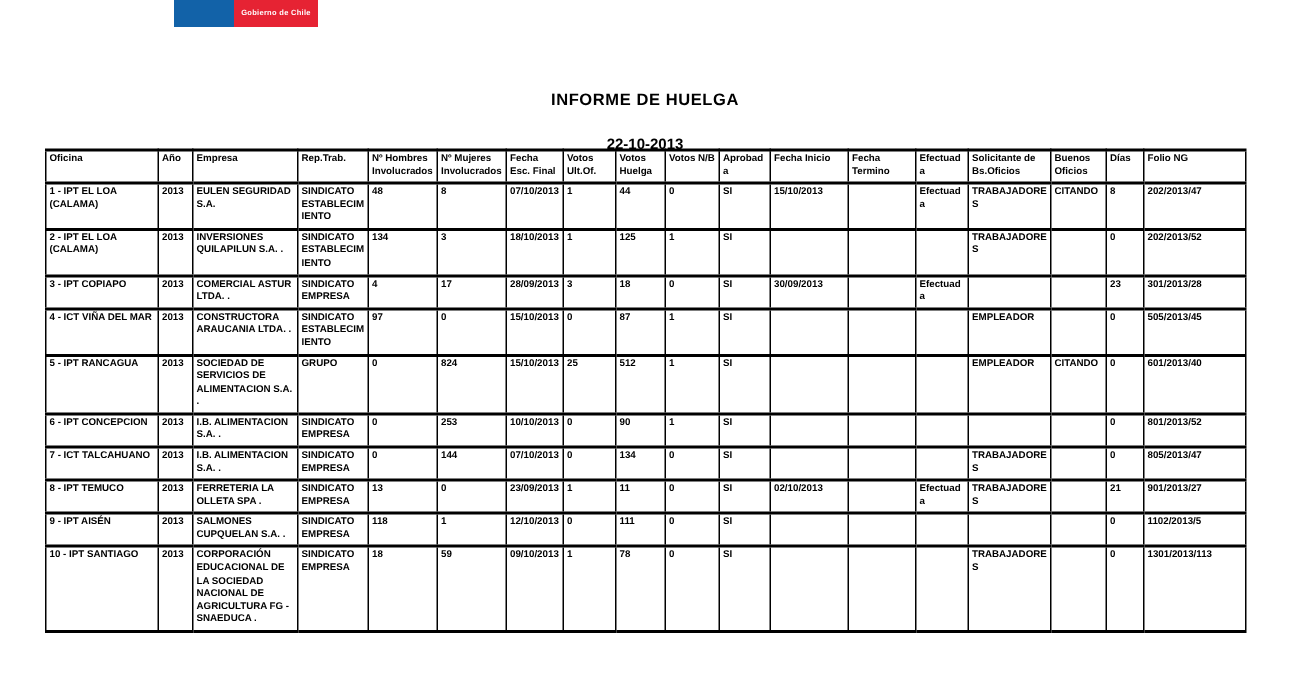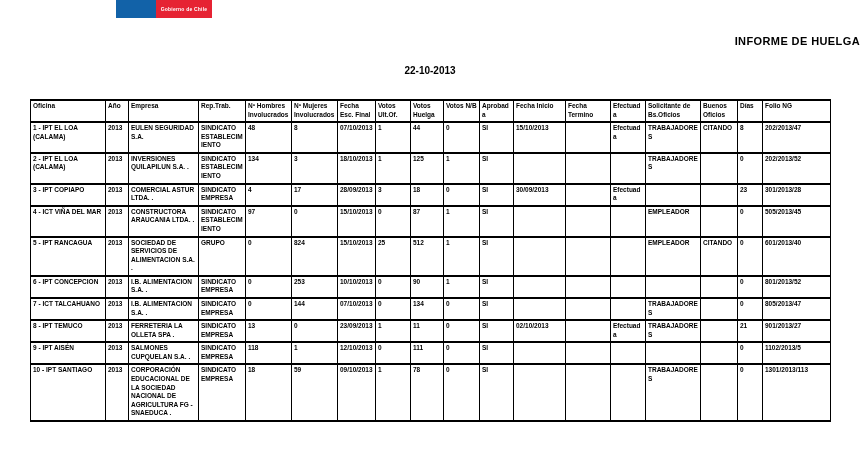--- a/index.html
+++ b/index.html
@@ -5,21 +5,21 @@
   html,body { margin:0; padding:0; }
   body {
     width:860px; height:450px; background:#ffffff; position:relative;
     font-family:"Liberation Sans", sans-serif; color:#000; overflow:hidden;
   }
   .gov-logo { position:absolute; top:0; left:116px; display:flex; height:18px; }
   .gov-logo .blue { width:40px; height:18px; background:#1262a8; }
   .gov-logo .red  { width:56px; height:18px; background:#e62333; color:#fff;
     font-size:5px; font-weight:bold; display:flex; align-items:center; justify-content:center;
     letter-spacing:0.2px; }
-  .report-title { text-align:right; margin-top:35px; font-size:11px; font-weight:bold; letter-spacing:0.4px; }
+  .report-title { text-align:center; margin-top:61px; font-size:11px; font-weight:bold; letter-spacing:0.4px; }
   .report-date  { text-align:center; margin-top:18px; font-size:10px; font-weight:bold; }
   table.huelga {
     position:absolute; left:30px; top:99px; width:800px;
     border-collapse:collapse; table-layout:fixed;
     border-top:2px solid #000; border-left:1.5px solid #000; border-right:1.5px solid #000;
   }
   table.huelga th, table.huelga td {
     border:1px solid #000; border-bottom-width:2px;
     vertical-align:top; text-align:left;
     padding:1px 2px 2px 2px;

